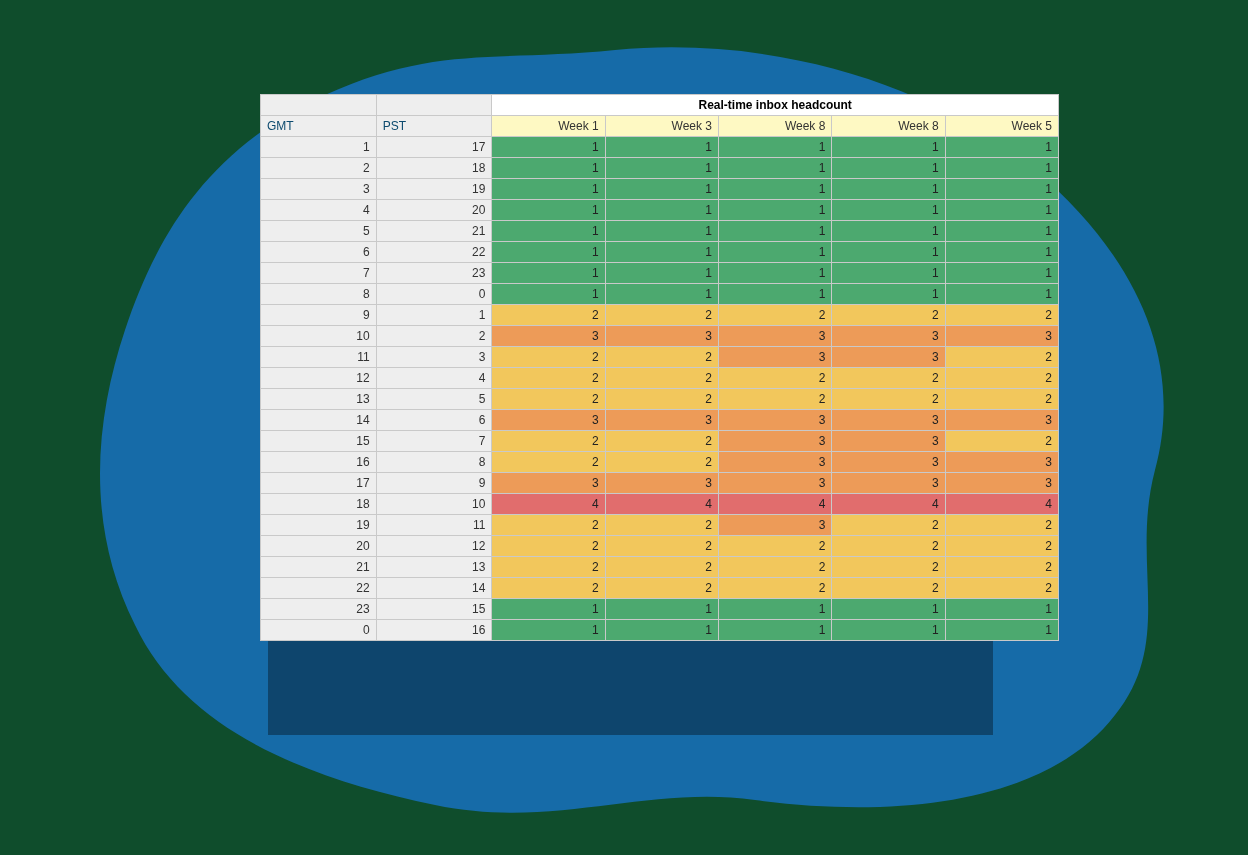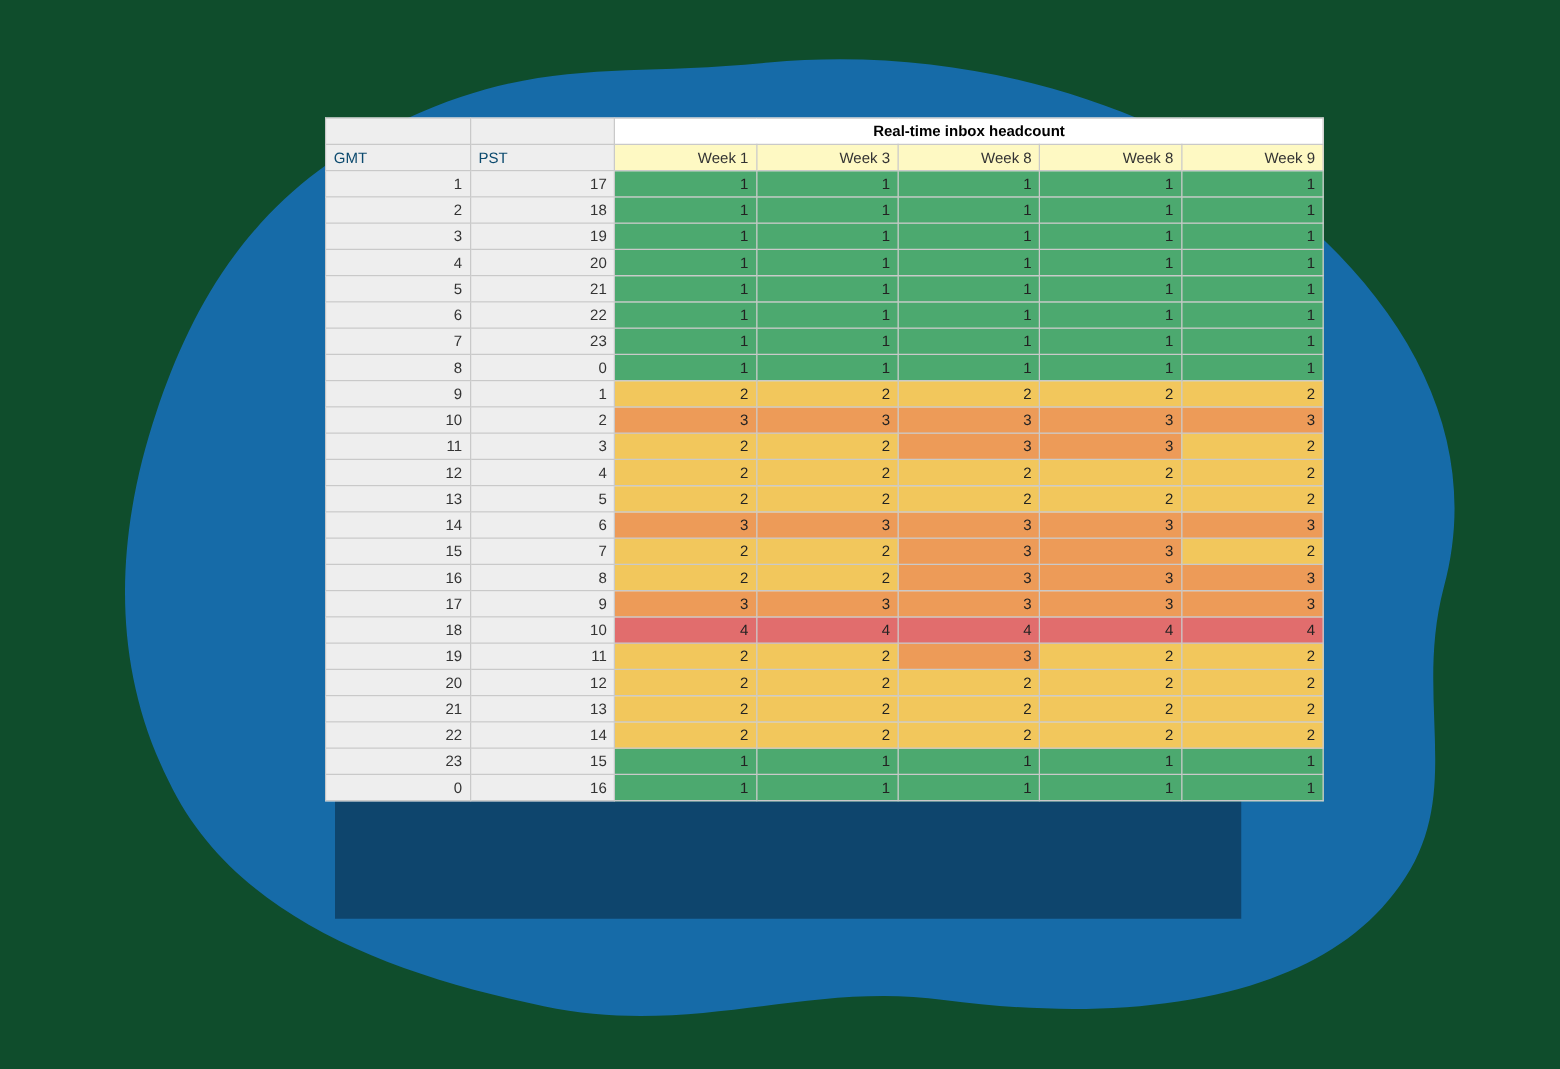--- a/index.html
+++ b/index.html
@@ -124,21 +124,21 @@
         <td class="hdr-cell"></td>
         <td class="title-cell" colspan="5">Real-time inbox headcount</td>
       </tr>
       <tr>
         <td class="hdr-cell">GMT</td>
         <td class="hdr-cell">PST</td>
         <td class="hdr-week">Week 1</td>
         <td class="hdr-week">Week 3</td>
         <td class="hdr-week">Week 8</td>
         <td class="hdr-week">Week 8</td>
-        <td class="hdr-week">Week 9</td>
+        <td class="hdr-week">Week 5</td>
       </tr>
     <tr>
           <td class="tz-cell">1</td>
           <td class="tz-cell">17</td>
           <td class="val-cell lvl1">1</td>
           <td class="val-cell lvl1">1</td>
           <td class="val-cell lvl1">1</td>
           <td class="val-cell lvl1">1</td>
           <td class="val-cell lvl1">1</td>
         </tr>

